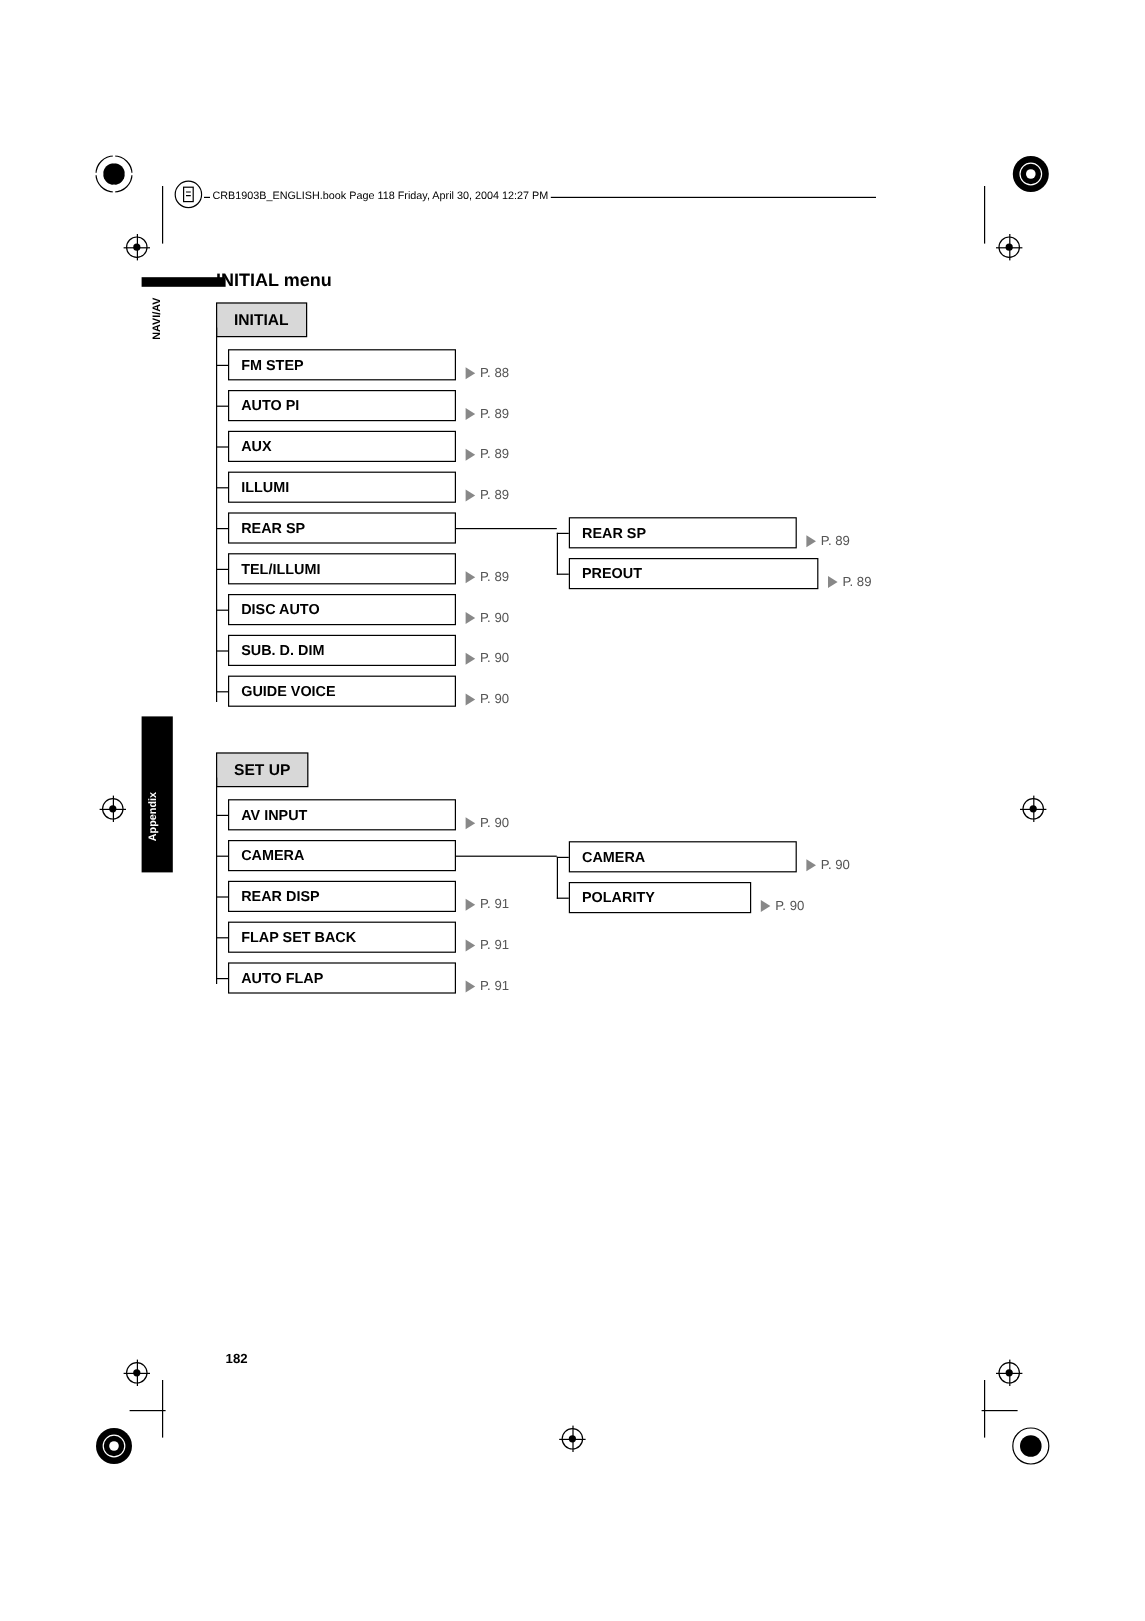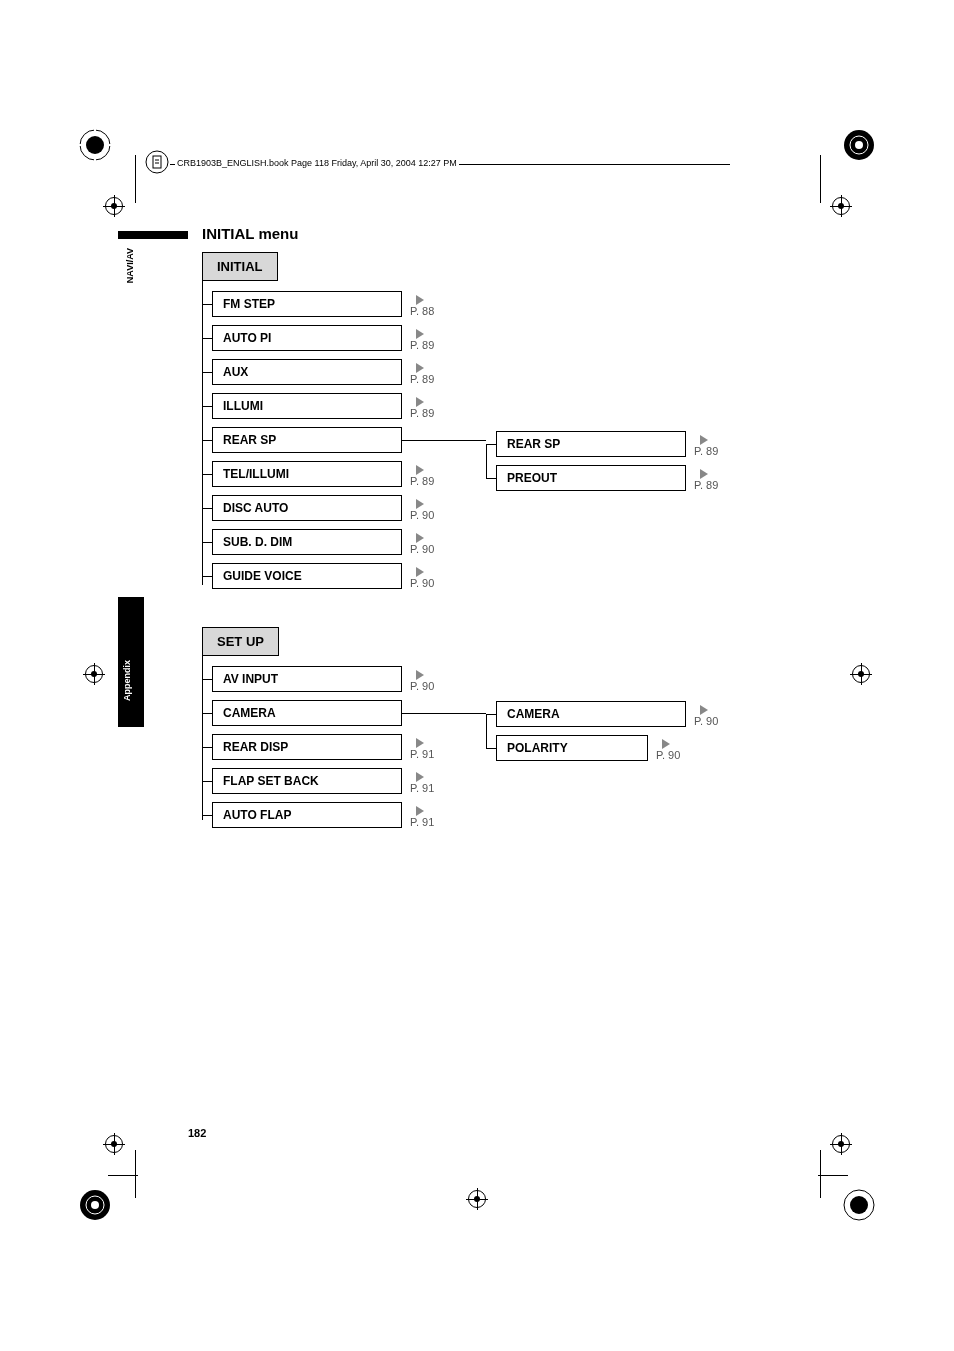--- a/index.html
+++ b/index.html
@@ -65,21 +65,21 @@
     position: absolute;
     left: 145px;
     top: 150px;
     width: 24px;
     height: 24px;
   }
   
   
   .content {
     position: absolute;
-    left: 202px;
+    left: 180px;
     top: 225px;
     width: 670px;
   }
   .block-bar {
     position: absolute;
     left: 118px;
     width: 70px;
     height: 8px;
     background: #000;
   }
@@ -127,21 +127,20 @@
     font-weight: bold;
     width: 190px;
     background: #fff;
   }
   .page-ref {
     display: flex;
     align-items: center;
     font-size: 11px;
     color: #555;
     margin-left: 8px;
-    flex-direction: column;
   }
   .tri {
     width: 0; height: 0;
     border-left: 8px solid #888;
     border-top: 5px solid transparent;
     border-bottom: 5px solid transparent;
     margin-right: 4px;
   }
   .sub-conn-h {
     position: absolute;
@@ -370,21 +369,21 @@
         <div class="tree-row" style="margin-bottom:8px;">
           <div class="tree-conn" style="left:0; width:10px;"></div>
           <div class="item-box" style="margin-left:10px; width:190px;">REAR SP</div>
           <div class="page-ref">
               <div class="tri"></div>
               <span>P. 89</span>
             </div>
         </div>
         <div class="tree-row">
           <div class="tree-conn" style="left:0; width:10px;"></div>
-          <div class="item-box" style="margin-left:10px; width:190px;">PREOUT</div>
+          <div class="item-box" style="margin-left:10px; width:208px;">PREOUT</div>
           <div class="page-ref">
               <div class="tri"></div>
               <span>P. 89</span>
             </div>
         </div>
       </div>
     </div>
 
     
     <div style="height:30px;"></div>

